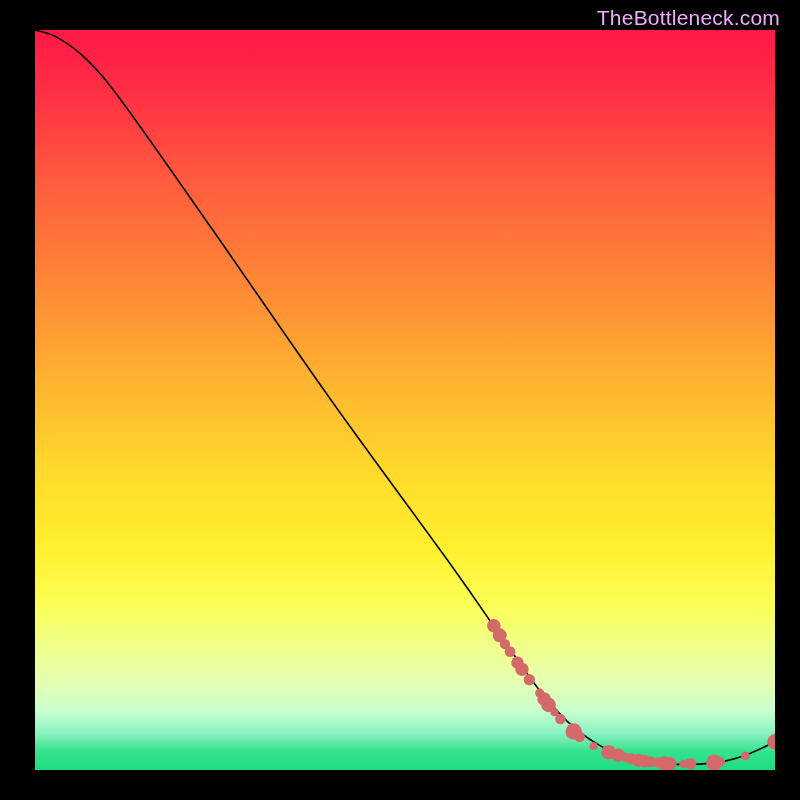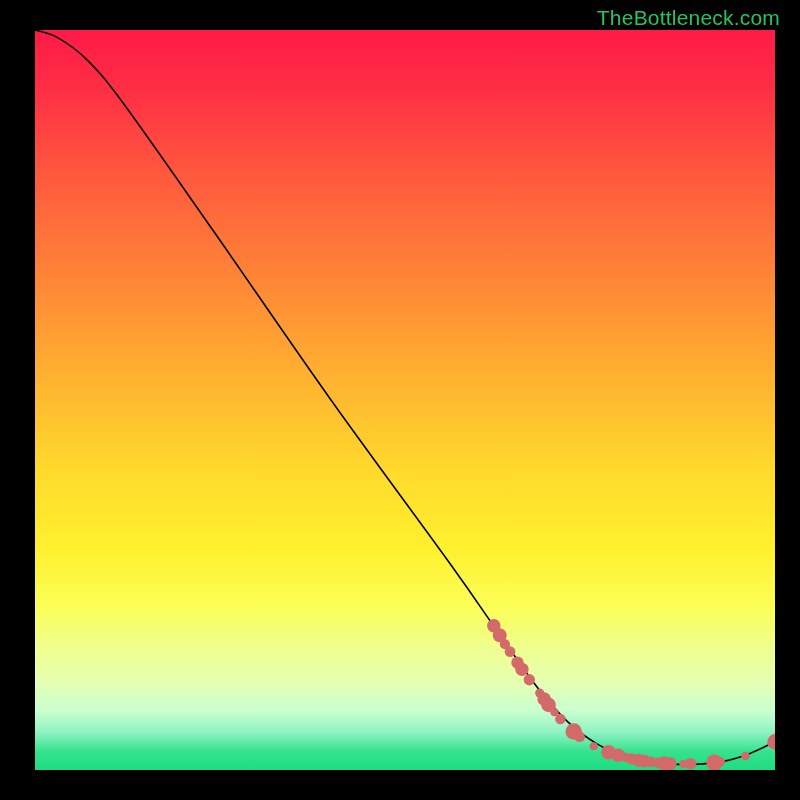--- a/index.html
+++ b/index.html
@@ -45,21 +45,21 @@
     position: absolute;
     left: 0;
     top: 0;
     width: 740px;
     height: 740px;
   }
   .watermark {
     position: absolute;
     top: 6px;
     right: 20px;
-    color: #22c55e;
+    color: #f0abfc;
     font-size: 21px;
     letter-spacing: 0.2px;
     font-family: Arial, sans-serif;
     user-select: none;
   }
 </style>
 </head>
 <body>
 
 <div class="watermark">TheBottleneck.com</div>

